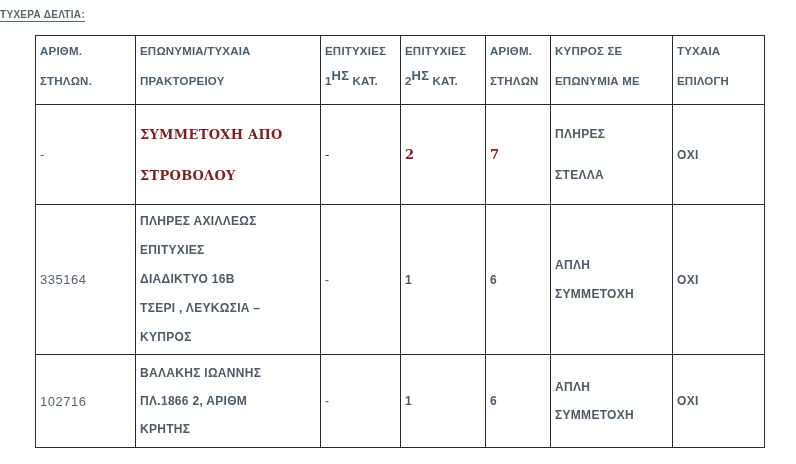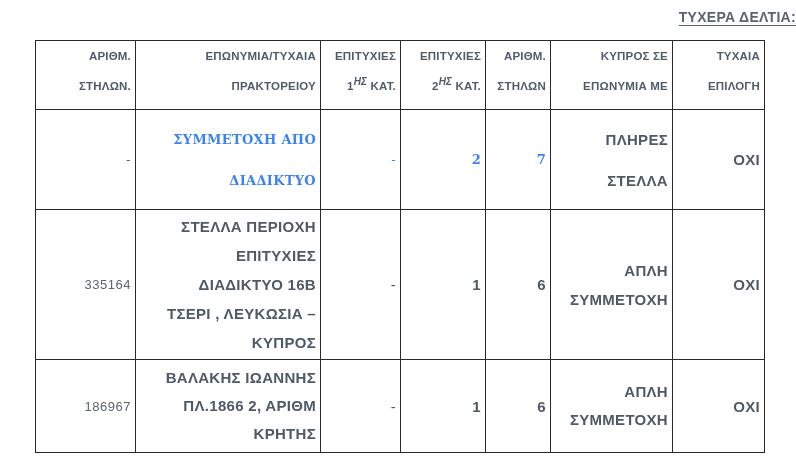--- a/index.html
+++ b/index.html
@@ -9,22 +9,22 @@
   }
   body {
     width: 796px;
     height: 464px;
     overflow: hidden;
     font-family: "Liberation Sans", sans-serif;
     -webkit-font-smoothing: antialiased;
   }
   .page-title {
     margin: 9px 0 0 0;
-    text-align: right;
-    font-size: 14px;
+    text-align: left;
+    font-size: 10px;
     font-weight: bold;
     letter-spacing: 0.3px;
     color: #5a6470;
     text-decoration: underline;
     text-underline-offset: 3px;
   }
   table.tickets {
     border-collapse: collapse;
     table-layout: fixed;
     width: 729px;
@@ -32,55 +32,54 @@
   }
   table.tickets col.c1 { width: 100px; }
   table.tickets col.c2 { width: 185px; }
   table.tickets col.c3 { width: 80px; }
   table.tickets col.c4 { width: 85px; }
   table.tickets col.c5 { width: 65px; }
   table.tickets col.c6 { width: 122px; }
   table.tickets col.c7 { width: 92px; }
   th, td {
     border: 1px solid #2a2a2a;
-    text-align: right;
+    text-align: left;
     vertical-align: middle;
     padding: 0 4px;
     overflow: hidden;
   }
   thead tr { height: 67px; }
   tr.row-0 { height: 100px; }
   tr.row-1 { height: 150px; }
   tr.row-2 { height: 93px; }
   th {
     font-size: 11.5px;
     font-weight: bold;
     letter-spacing: 0.2px;
     color: #505c68;
     padding-bottom: 8px;
   }
   th .cell-line { line-height: 30px; }
   th sup {
-    font-size: 10px;
+    font-size: 13px;
     vertical-align: super;
     line-height: 0;
-    font-style: italic;
   }
   td {
-    font-size: 15px;
+    font-size: 12px;
     font-weight: bold;
     color: #4f5a66;
     letter-spacing: 0.3px;
   }
   td .cell-line { line-height: 29px; }
   tr.row-0 td .cell-line { line-height: 41px; }
   tr.row-2 td .cell-line { line-height: 28px; }
   td.serif {
     font-family: "DejaVu Serif", "Liberation Serif", serif;
-    color: #3b82f6;
+    color: #7f1d1d;
     font-size: 13px;
   }
   td.agency-number {
     font-weight: normal;
     font-size: 13px;
     color: #5a6570;
     letter-spacing: 0.5px;
   }
   td.dash { font-weight: normal; }
 </style>
@@ -129,51 +128,51 @@
         <div class="cell-line">ΤΥΧΑΙΑ</div>
         <div class="cell-line">ΕΠΙΛΟΓΗ</div>
       </th>
     </tr>
   </thead>
   <tbody>
     <tr class="row-0">
       <td class="serif dash agency-number">-</td>
       <td class="serif">
           <div class="cell-line">ΣΥΜΜΕΤΟΧΗ ΑΠΟ</div>
-          <div class="cell-line">ΔΙΑΔΙΚΤΥΟ</div>
+          <div class="cell-line">ΣΤΡΟΒΟΛΟΥ</div>
         </td>
       <td class="serif dash">-</td>
       <td class="serif">2</td>
       <td class="serif">7</td>
       <td>
           <div class="cell-line">ΠΛΗΡΕΣ</div>
           <div class="cell-line">ΣΤΕΛΛΑ</div>
         </td>
       <td>ΟΧΙ</td>
     </tr>
     <tr class="row-1">
       <td class="agency-number">335164</td>
       <td>
-          <div class="cell-line">ΣΤΕΛΛΑ ΠΕΡΙΟΧΗ</div>
+          <div class="cell-line">ΠΛΗΡΕΣ ΑΧΙΛΛΕΩΣ</div>
           <div class="cell-line">ΕΠΙΤΥΧΙΕΣ</div>
           <div class="cell-line">ΔΙΑΔΙΚΤΥΟ 16Β</div>
           <div class="cell-line">ΤΣΕΡΙ , ΛΕΥΚΩΣΙΑ –</div>
           <div class="cell-line">ΚΥΠΡΟΣ</div>
         </td>
       <td class="dash">-</td>
       <td>1</td>
       <td>6</td>
       <td>
           <div class="cell-line">ΑΠΛΗ</div>
           <div class="cell-line">ΣΥΜΜΕΤΟΧΗ</div>
         </td>
       <td>ΟΧΙ</td>
     </tr>
     <tr class="row-2">
-      <td class="agency-number">186967</td>
+      <td class="agency-number">102716</td>
       <td>
           <div class="cell-line">ΒΑΛΑΚΗΣ ΙΩΑΝΝΗΣ</div>
           <div class="cell-line">ΠΛ.1866 2, ΑΡΙΘΜ</div>
           <div class="cell-line">ΚΡΗΤΗΣ</div>
         </td>
       <td class="dash">-</td>
       <td>1</td>
       <td>6</td>
       <td>
           <div class="cell-line">ΑΠΛΗ</div>

